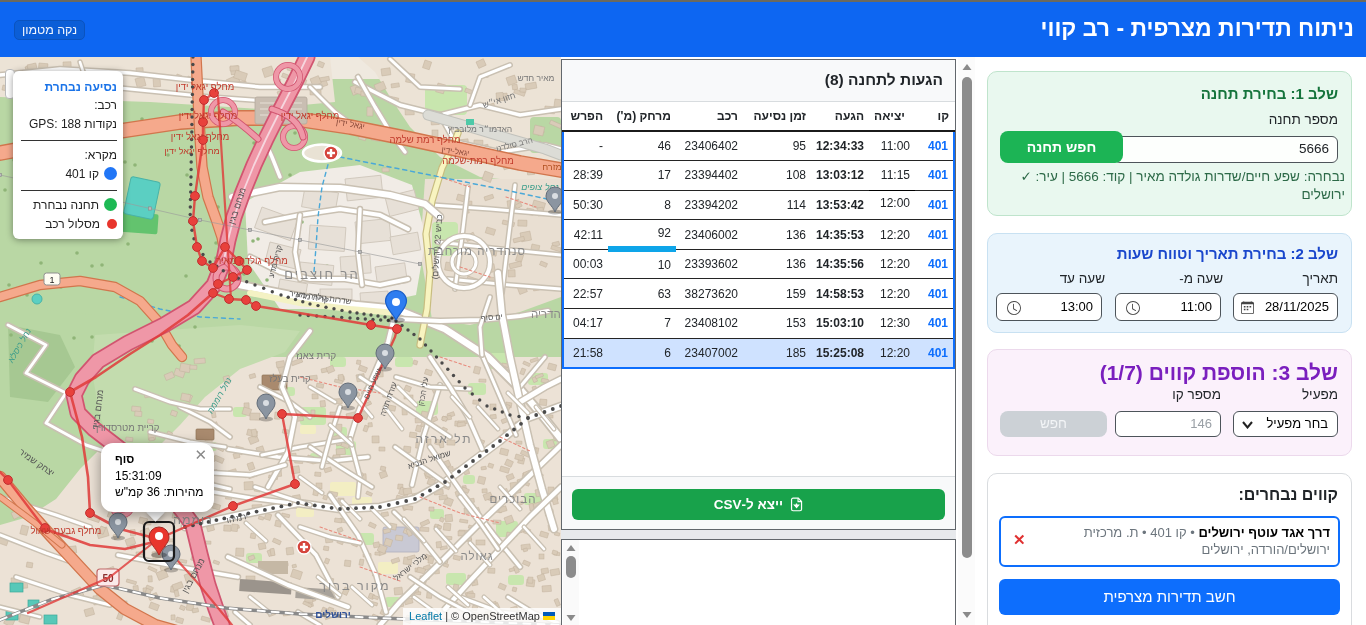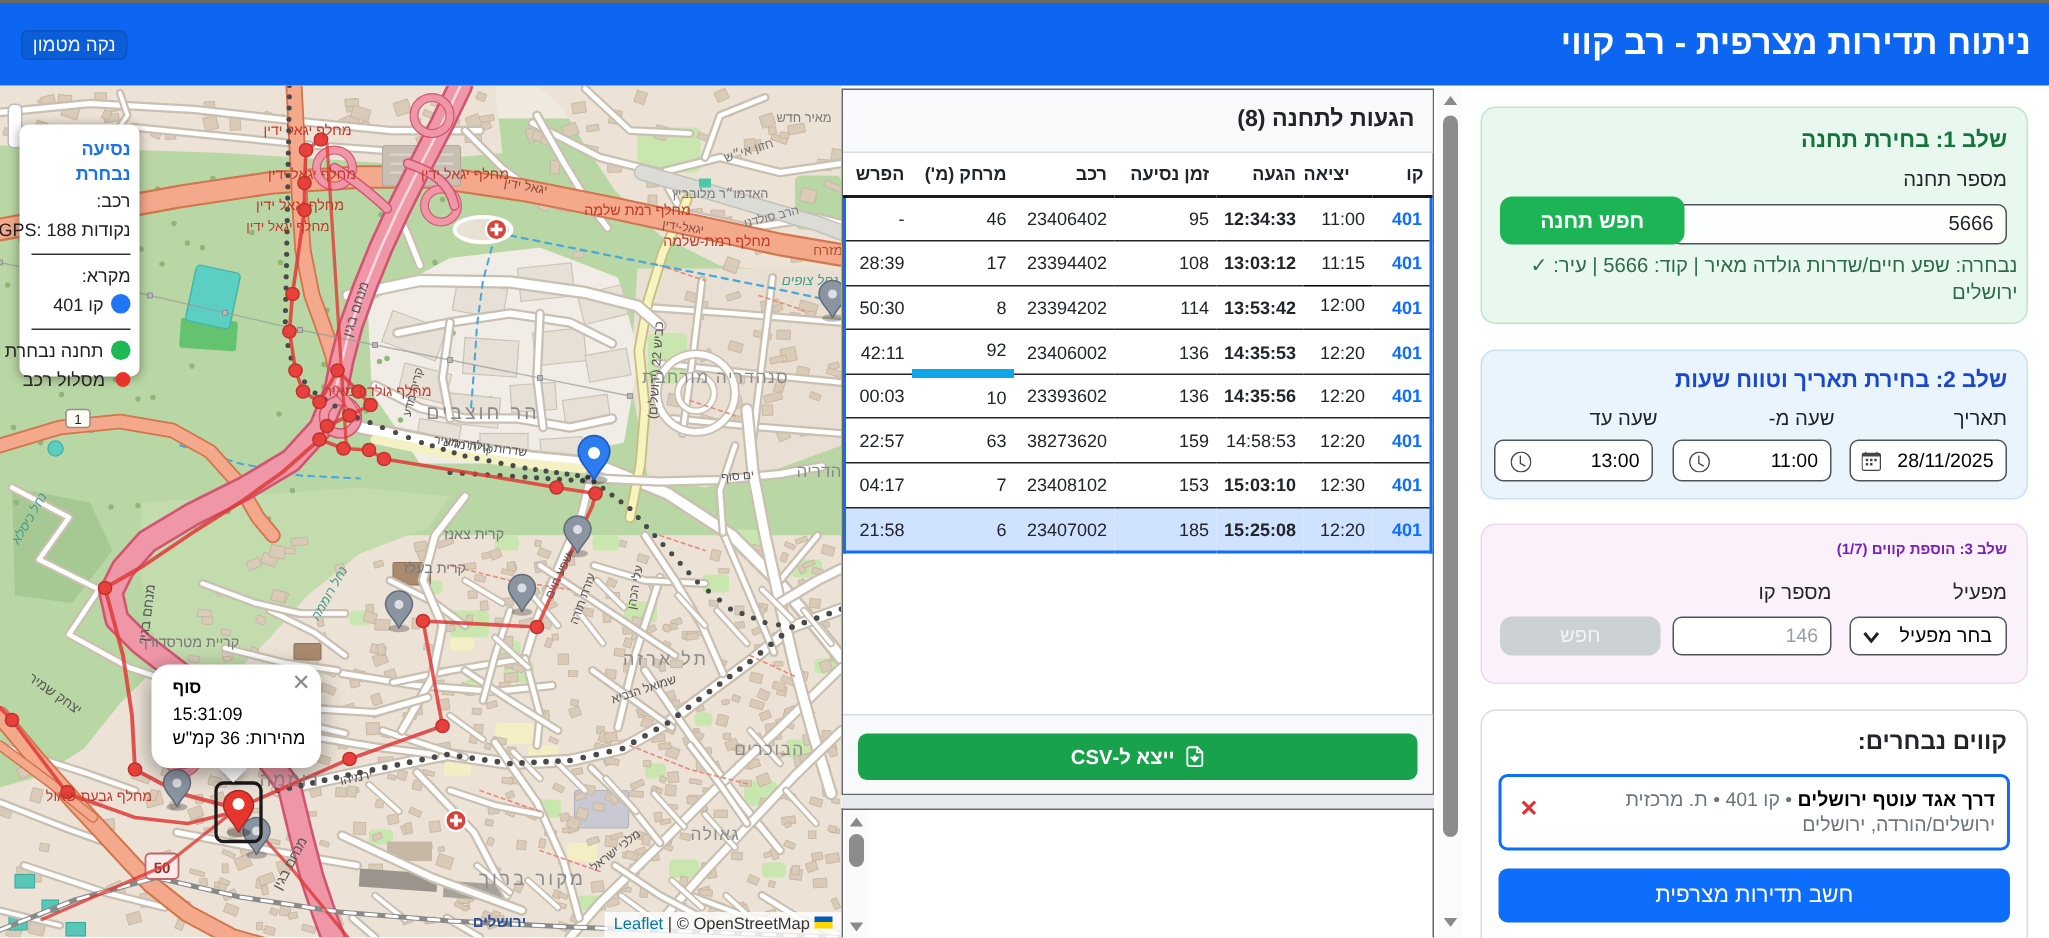--- a/index.html
+++ b/index.html
@@ -1239,21 +1239,21 @@
       <rect x="144" y="465" width="30" height="39" rx="5" fill="none" stroke="#1a1a1a" stroke-width="2.2"></rect>
       <ellipse cx="159" cy="498" rx="8" ry="3" fill="rgba(0,0,0,0.3)"></ellipse>
       <path d="M159,498 C155,490 149,486 149,480 a10,10 0 1,1 20,0 C169,486 163,490 159,498" fill="#e8352c" stroke="#a32b26" stroke-width="1"></path>
       <circle cx="159" cy="479" r="4" fill="#ffffff"></circle>
       <ellipse cx="396" cy="263" rx="9" ry="3" fill="rgba(0,0,0,0.3)"></ellipse>
       <path d="M396,263 C392,255 385.5,251 385.5,244 a10.5,10.5 0 1,1 21,0 C406.5,251 400,255 396,263" fill="#2e7df0" stroke="#1b5ec7" stroke-width="1.2"></path>
       <circle cx="396" cy="245" r="4" fill="#ffffff"></circle>
     </svg>
 
   <div class="abs" style="left:5px;top:12px;width:10px;height:30px;background:#fff;border-radius:4px;border:1px solid #bbb"></div>
-  <div class="abs" dir="rtl" style="left:13px;top:26px;width:80px;height:168px;background:#fff;border-radius:6px;box-shadow:0 1px 7px rgba(0,0,0,.4);padding:8px 6px 0 4px;font-size:12px;color:#222">
+  <div class="abs" dir="rtl" style="left:13px;top:14px;width:110px;height:168px;background:#fff;border-radius:6px;box-shadow:0 1px 7px rgba(0,0,0,.4);padding:8px 6px 0 4px;font-size:12px;color:#222">
     <div style="color:#1a73e8;font-weight:bold;line-height:17px">נסיעה נבחרת</div>
     <div style="line-height:19px">רכב:</div>
     <div style="line-height:19px;white-space:nowrap">נקודות GPS: 188</div>
     <div style="border-top:1px solid #333;margin:6px 0 5px 4px"></div>
     <div style="line-height:19px">מקרא:</div>
     <div style="line-height:19px;white-space:nowrap"><span style="display:inline-block;width:13px;height:13px;border-radius:50%;background:#2176f6;vertical-align:-2px;margin-left:5px"></span>קו 401</div>
     <div style="border-top:1px solid #333;margin:6px 0 5px 4px"></div>
     <div style="line-height:19px;white-space:nowrap"><span style="display:inline-block;width:13px;height:13px;border-radius:50%;background:#1db954;vertical-align:-2px;margin-left:5px"></span>תחנה נבחרת</div>
     <div style="line-height:19px;white-space:nowrap"><span style="display:inline-block;width:10px;height:10px;border-radius:50%;background:#e8352c;vertical-align:-1px;margin-left:7px"></span>מסלול רכב</div>
   </div>
@@ -1279,21 +1279,21 @@
           <col style="width:46px">
           <col style="width:58px">
           <col style="width:68px">
           <col style="width:67px">
           <col style="width:68px">
           <col>
         </colgroup>
       <thead>
           <tr style="height:29px">
         <th style="text-align:right;padding:0 5px 0 0;border-bottom:2px solid #1b1b1b">קו</th>
-        <th style="text-align:left;padding:0 5px 0 0;border-bottom:2px solid #1b1b1b">יציאה</th>
+        <th style="text-align:center;padding:0 5px 0 0;border-bottom:2px solid #1b1b1b">יציאה</th>
         <th style="text-align:right;padding:0 5px 0 0;border-bottom:2px solid #1b1b1b">הגעה</th>
         <th style="text-align:right;padding:0 5px 0 0;border-bottom:2px solid #1b1b1b">זמן נסיעה</th>
         <th style="text-align:right;padding:0 5px 0 0;border-bottom:2px solid #1b1b1b">רכב</th>
         <th style="text-align:right;padding:0 5px 0 0;border-bottom:2px solid #1b1b1b">מרחק (מ')</th>
         <th style="text-align:right;padding:0 5px 0 0;border-bottom:2px solid #1b1b1b">הפרש</th>
       </tr>
         </thead>
       <tbody style="border:2px solid #0d6efd;border-top:none">
 <tr style="height:29.6px;text-align:right">
             <td style="padding:0 5px 0 0;color:#0d6efd;font-weight:bold">401</td>
@@ -1336,21 +1336,21 @@
             <td style="border-top:1px solid #242424;padding:0 5px 0 0">12:20</td>
             <td style="border-top:1px solid #242424;padding:0 5px 0 0;font-weight:bold">14:35:56</td>
             <td style="border-top:1px solid #242424;padding:0 5px 0 0">136</td>
             <td style="border-top:1px solid #242424;padding:0 5px 0 0">23393602</td>
             <td style="border-top:6px solid #0ea5e9;padding:0 5px 0 0">10</td>
             <td style="border-top:1px solid #242424;padding:0 5px 0 0">00:03</td>
           </tr>
 <tr style="height:29.6px;text-align:right">
             <td style="border-top:1px solid #242424;padding:0 5px 0 0;color:#0d6efd;font-weight:bold">401</td>
             <td style="border-top:1px solid #242424;padding:0 5px 0 0">12:20</td>
-            <td style="border-top:1px solid #242424;padding:0 5px 0 0;font-weight:normal">14:58:53</td>
+            <td style="border-top:1px solid #242424;padding:0 5px 0 0;font-weight:bold">14:58:53</td>
             <td style="border-top:1px solid #242424;padding:0 5px 0 0">159</td>
             <td style="border-top:1px solid #242424;padding:0 5px 0 0">38273620</td>
             <td style="border-top:1px solid #242424;padding:0 5px 0 0">63</td>
             <td style="border-top:1px solid #242424;padding:0 5px 0 0">22:57</td>
           </tr>
 <tr style="height:29.6px;text-align:right">
             <td style="border-top:1px solid #242424;padding:0 5px 0 0;color:#0d6efd;font-weight:bold">401</td>
             <td style="border-top:1px solid #242424;padding:0 5px 0 0">12:30</td>
             <td style="border-top:1px solid #242424;padding:0 5px 0 0;font-weight:bold">15:03:10</td>
             <td style="border-top:1px solid #242424;padding:0 5px 0 0">153</td>
@@ -1428,21 +1428,21 @@
           <path d="M8 3.5a.5.5 0 0 0-1 0V9a.5.5 0 0 0 .252.434l3.5 2a.5.5 0 0 0 .496-.868L8 8.71z"></path>
           <path d="M8 16A8 8 0 1 0 8 0a8 8 0 0 0 0 16m7-8A7 7 0 1 1 1 8a7 7 0 0 1 14 0"></path>
         </svg></div>
     <div class="abs" dir="rtl" style="right:249px;top:59px;width:106px;height:28px;background:#fff;border:1px solid #4d545a;border-radius:6px;font-size:13px;padding:5px 8px 0 0">13:00<svg class="abs" style="left:10px;top:6.5px" width="14" height="14" viewBox="0 0 16 16" fill="#454545">
           <path d="M8 3.5a.5.5 0 0 0-1 0V9a.5.5 0 0 0 .252.434l3.5 2a.5.5 0 0 0 .496-.868L8 8.71z"></path>
           <path d="M8 16A8 8 0 1 0 8 0a8 8 0 0 0 0 16m7-8A7 7 0 1 1 1 8a7 7 0 0 1 14 0"></path>
         </svg></div>
   </div>
 
   <div class="abs" style="left:12px;top:292px;width:365px;height:107px;background:#fbf1fb;border:1px solid #ecd9ec;border-radius:10px;padding:11px 13px">
-    <div style="font-size:10px;font-weight:bold;color:#7a1fbe">שלב 3: הוספת קווים (1/7)</div>
+    <div style="font-size:21px;font-weight:bold;color:#7a1fbe">שלב 3: הוספת קווים (1/7)</div>
     <div class="abs" style="right:13px;top:37px;font-size:13.5px;color:#212529">מפעיל</div>
     <div class="abs" style="right:130px;top:37px;font-size:13.5px;color:#212529">מספר קו</div>
     <div class="abs" dir="rtl" style="right:13px;top:61px;width:105px;height:26px;background:#fff;border:1px solid #4d545a;border-radius:6px;font-size:13px;padding:4px 9px 0 0">בחר מפעיל<svg class="abs" style="left:8px;top:9px" width="11" height="8">
           <path d="M1 1 L5.5 6.5 L10 1" stroke="#222" stroke-width="2" fill="none"></path>
         </svg></div>
     <div class="abs" dir="rtl" style="right:130px;top:61px;width:106px;height:26px;background:#fff;border:1px solid #4d545a;border-radius:6px;font-size:13px;color:#9aa0a6;padding:4px 8px 0 0">146</div>
     <div class="abs" style="left:12px;top:61px;width:107px;height:26px;background:#ccd1d6;border-radius:8px;color:#f2f4f6;font-size:13.5px;text-align:center;line-height:26px">חפש</div>
   </div>
 
   <div class="abs" style="left:12px;top:416px;width:365px;height:162px;background:#fff;border:1px solid #d9dcdf;border-radius:10px;padding:12px 13px">

